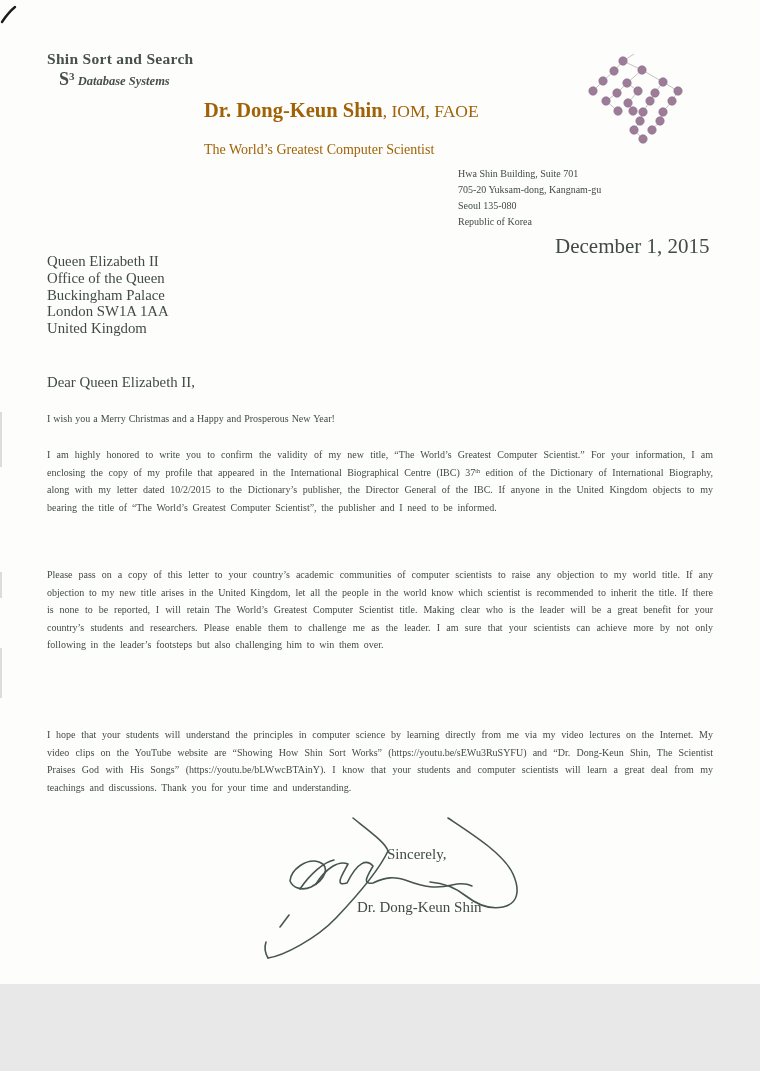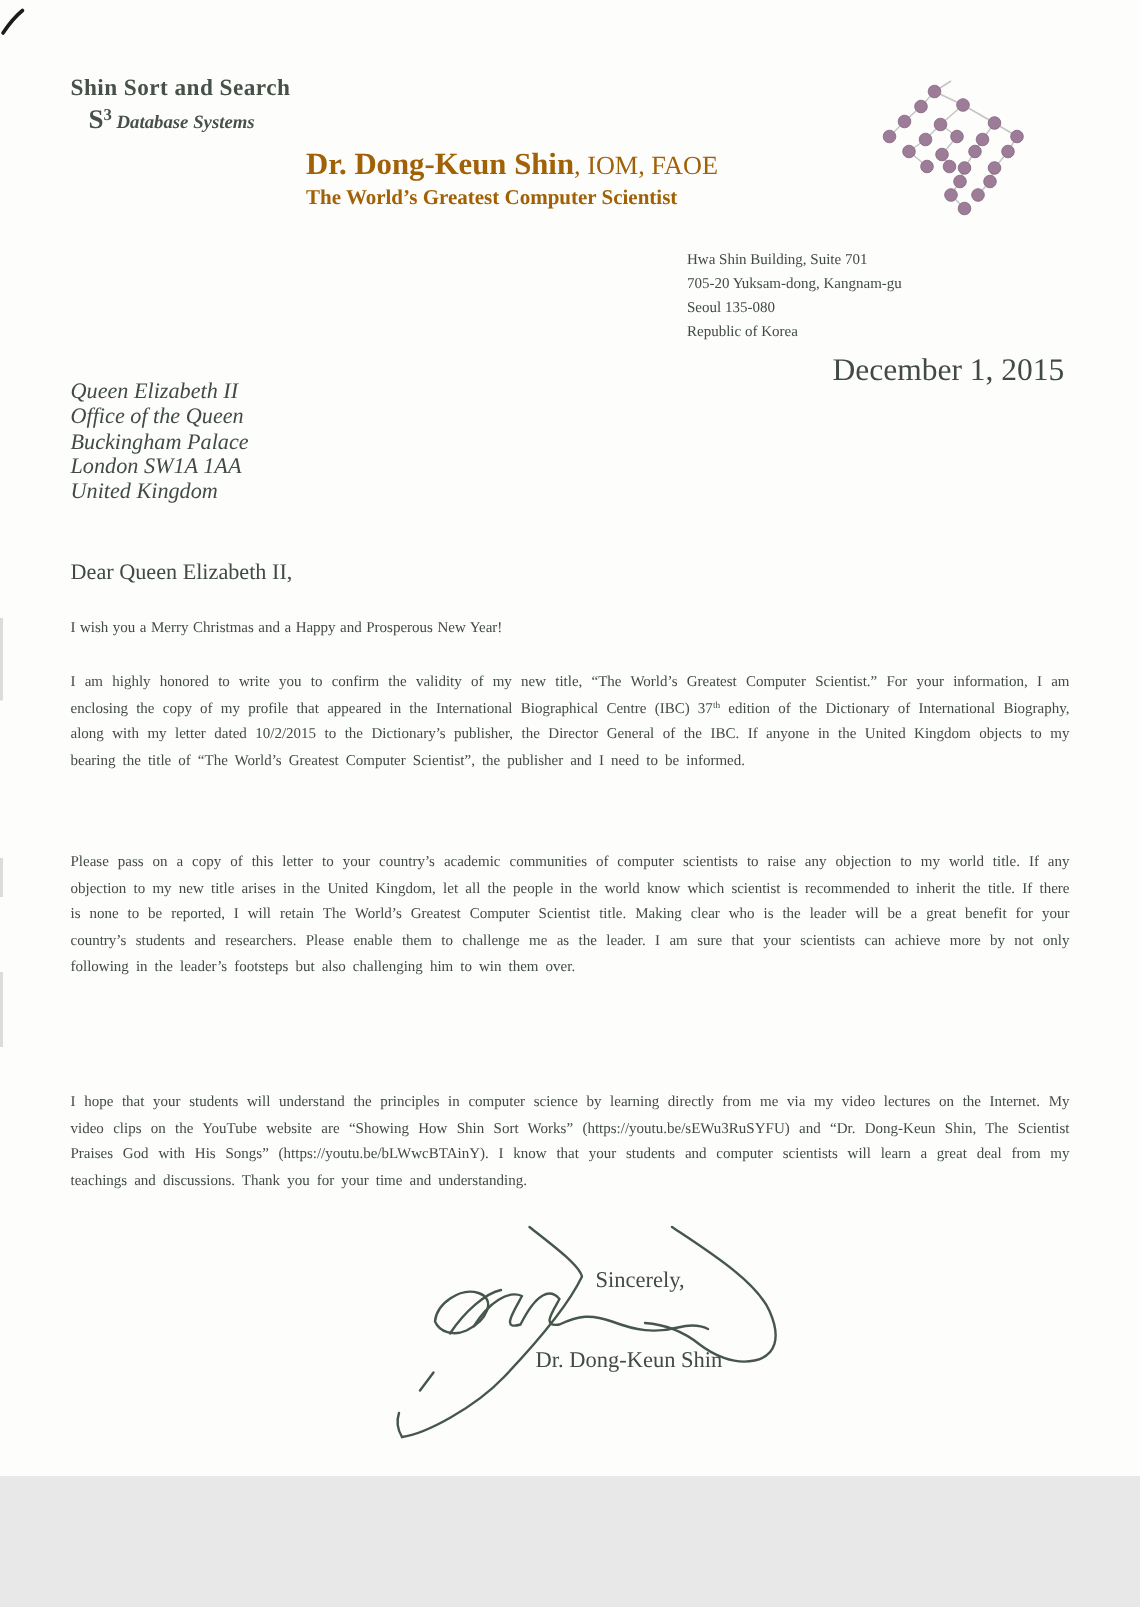--- a/index.html
+++ b/index.html
@@ -10,36 +10,36 @@
   }
   .abs{position:absolute;}
   
   .brand{left:47px;top:50px;color:#47514a;}
   .brand-main{font-size:15.5px;font-weight:bold;letter-spacing:.3px;}
   .brand-sub{font-size:12.5px;font-weight:bold;font-style:italic;margin:1px 0 0 12px;}
   .brand-sub .s3{font-style:normal;font-size:18px;}
   .letterhead{left:204px;top:99px;color:#a16207;}
   .lh-name{font-size:20.5px;font-weight:bold;}
   .lh-cred{font-size:17.5px;}
-  .lh-sub{font-size:14px;font-weight:bold;margin-top:3px;}
+  .lh-sub{font-size:14px;font-weight:normal;margin-top:20px;}
   
   .sender{left:458px;top:166px;font-size:10px;line-height:16px;}
   .date{left:555px;top:234px;font-size:21px;}
-  .recipient{left:47px;top:253px;font-size:14.8px;line-height:16.8px;font-style:italic;}
+  .recipient{left:47px;top:253px;font-size:14.8px;line-height:16.8px;}
   .salutation{left:47px;top:374px;font-size:14.8px;}
   
   .para{left:47px;width:666px;font-size:10px;line-height:17.6px;
         text-align:justify;word-spacing:2.2px;}
   .p1{top:410px;text-align:left;word-spacing:.5px;}
   .p2{top:446px;}
   .p3{top:566px;}
   .p4{top:726px;}
   sup{font-size:.62em;line-height:0;vertical-align:.45em;}
   
-  .sincerely{left:387px;top:846px;font-size:15px;padding-left:10px;}
+  .sincerely{left:387px;top:846px;font-size:15px;}
   .signer{left:357px;top:899px;font-size:15px;}
   .sig-svg{left:240px;top:810px;}
   .sig-svg path{fill:none;stroke:#46564c;stroke-width:1.6;
                 stroke-linecap:round;stroke-linejoin:round;}
   
   .tree-svg{left:580px;top:45px;}
   .footer-logo{left:256px;top:988px;}
   .footer-name{left:312px;top:989px;font-size:18px;font-weight:bold;
                color:#3e5fa9;letter-spacing:.3px;}
   .footer-site{left:314px;top:1013px;font-size:14.5px;font-weight:bold;

